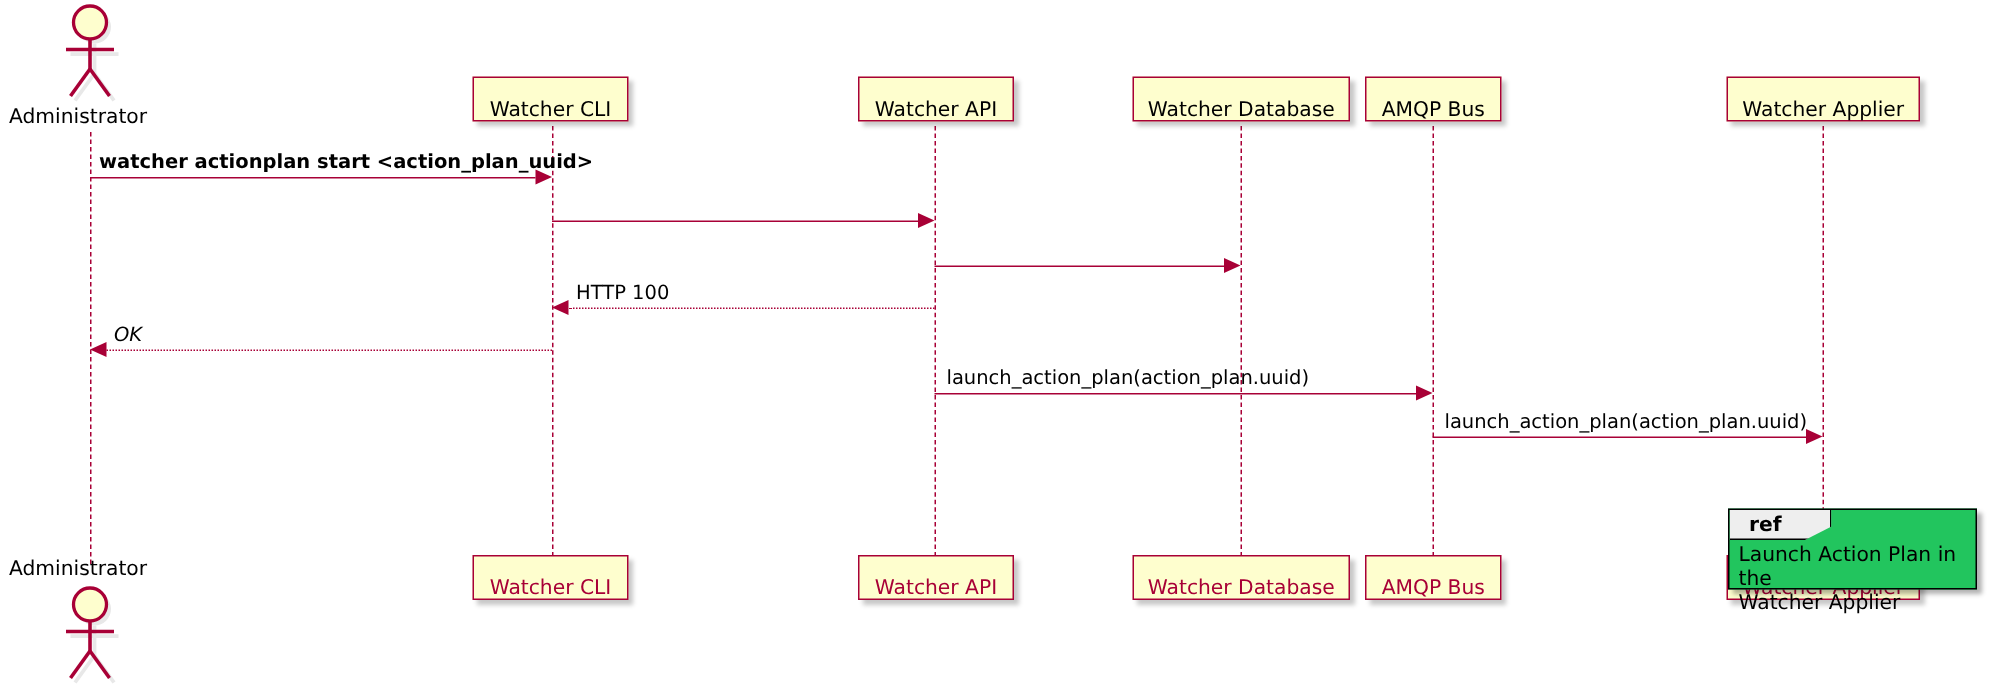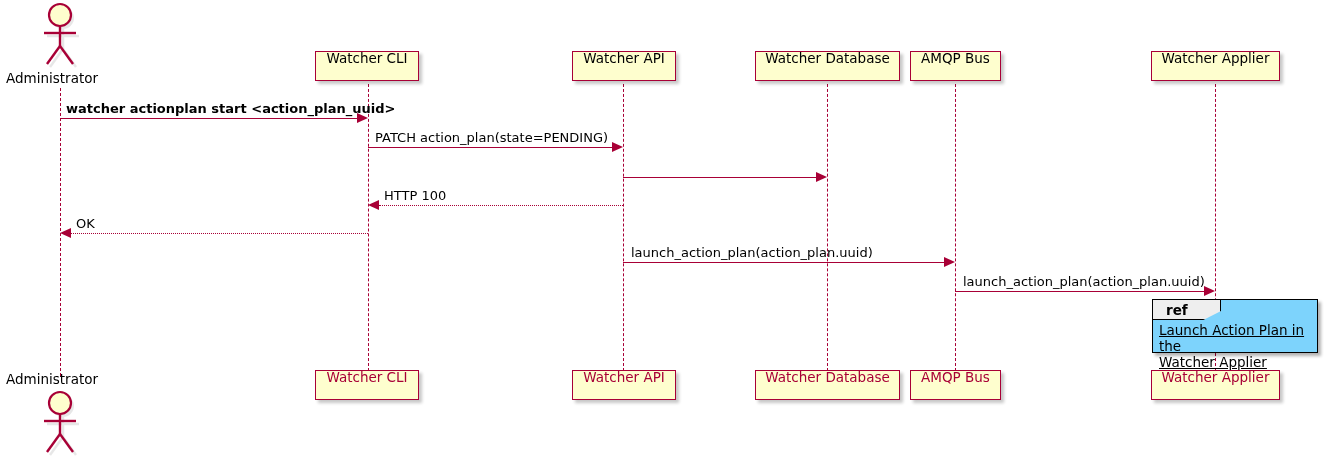--- a/index.html
+++ b/index.html
@@ -25,21 +25,21 @@
   }
   .pbox {
     position: absolute;
     box-sizing: border-box;
     background: #FEFECE;
     border: 1.5px solid #A80036;
     color: #000000;
     font-size: 13.5px;
     line-height: 1;
     display: flex;
-    align-items: flex-start;
+    align-items: flex-end;
     justify-content: center;
     white-space: nowrap;
     box-shadow: 3px 3px 3px rgba(0,0,0,0.22);
     z-index: 4;
   }
   .pbox.bottom { color: #A80036; }
   .actor-wrap {
     position: absolute;
     z-index: 4;
   }
@@ -75,24 +75,25 @@
   .msg-text {
     position: absolute;
     font-size: 13px;
     color: #000000;
     white-space: nowrap;
     z-index: 3;
   }
   .ref-box {
     position: absolute;
     box-sizing: border-box;
-    background: #7dd3fc;
+    background: #22c55e;
     border: 1.5px solid #000000;
     box-shadow: 3px 3px 3px rgba(0,0,0,0.30);
     z-index: 5;
+    margin-top: 40px;
   }
   .ref-tab {
     position: absolute;
     left: 0; top: 0;
     box-sizing: border-box;
     background: #EEEEEE;
     border-right: 1.5px solid #000000;
     border-bottom: 1.5px solid #000000;
     font-weight: bold;
     font-size: 13.5px;
@@ -153,46 +154,45 @@
     <span>AMQP Bus</span>
   </div>
   <div class="pbox" style="left:1151px; top:51px; width:129px; height:30px;">
     <span>Watcher Applier</span>
   </div>
 
   <div class="msg-text" style="left:66px; top:101px;font-weight:bold;">watcher actionplan start &lt;action_plan_uuid&gt;</div>
   <div class="msg-line solid" style="left:60px; top:118px; width:297px;"></div>
   <div class="arrowhead right" style="left:357px; top:113px;"></div>
 
-  <div class="msg-text" style="left:375px; top:130px;">PATCH action_plan(state=PENDING)</div>
   <div class="msg-line solid" style="left:368px; top:147px; width:244px;"></div>
   <div class="arrowhead right" style="left:612px; top:142px;"></div>
 
   <div class="msg-line solid" style="left:623px; top:177px; width:193px;"></div>
   <div class="arrowhead right" style="left:816px; top:172px;"></div>
 
   <div class="msg-text" style="left:384px; top:188px;">HTTP 100</div>
   <div class="msg-line dotted" style="left:379px; top:205px; width:244px;"></div>
   <div class="arrowhead left" style="left:368px; top:200px;"></div>
 
-  <div class="msg-text" style="left:76px; top:216px;">OK</div>
+  <div class="msg-text" style="left:76px; top:216px;font-style:italic;">OK</div>
   <div class="msg-line dotted" style="left:71px; top:233px; width:297px;"></div>
   <div class="arrowhead left" style="left:60px; top:228px;"></div>
 
   <div class="msg-text" style="left:631px; top:245px;">launch_action_plan(action_plan.uuid)</div>
   <div class="msg-line solid" style="left:623px; top:262px; width:321px;"></div>
   <div class="arrowhead right" style="left:944px; top:257px;"></div>
 
   <div class="msg-text" style="left:963px; top:274px;">launch_action_plan(action_plan.uuid)</div>
   <div class="msg-line solid" style="left:955px; top:291px; width:249px;"></div>
   <div class="arrowhead right" style="left:1204px; top:286px;"></div>
 
   <div class="ref-box" style="left:1152px; top:299px; width:166px; height:54px;">
     <div class="ref-tab" style="width:68px; height:20px;">ref</div>
-    <div class="ref-body" style="left:6px; top:22px;text-decoration:underline;">Launch Action Plan in the
+    <div class="ref-body" style="left:6px; top:22px;">Launch Action Plan in the
 Watcher Applier</div>
   </div>
 
   <div class="pbox bottom" style="left:315px; top:370px; width:104px; height:30px;">
     <span>Watcher CLI</span>
   </div>
   <div class="pbox bottom" style="left:572px; top:370px; width:104px; height:30px;">
     <span>Watcher API</span>
   </div>
   <div class="pbox bottom" style="left:755px; top:370px; width:145px; height:30px;">

